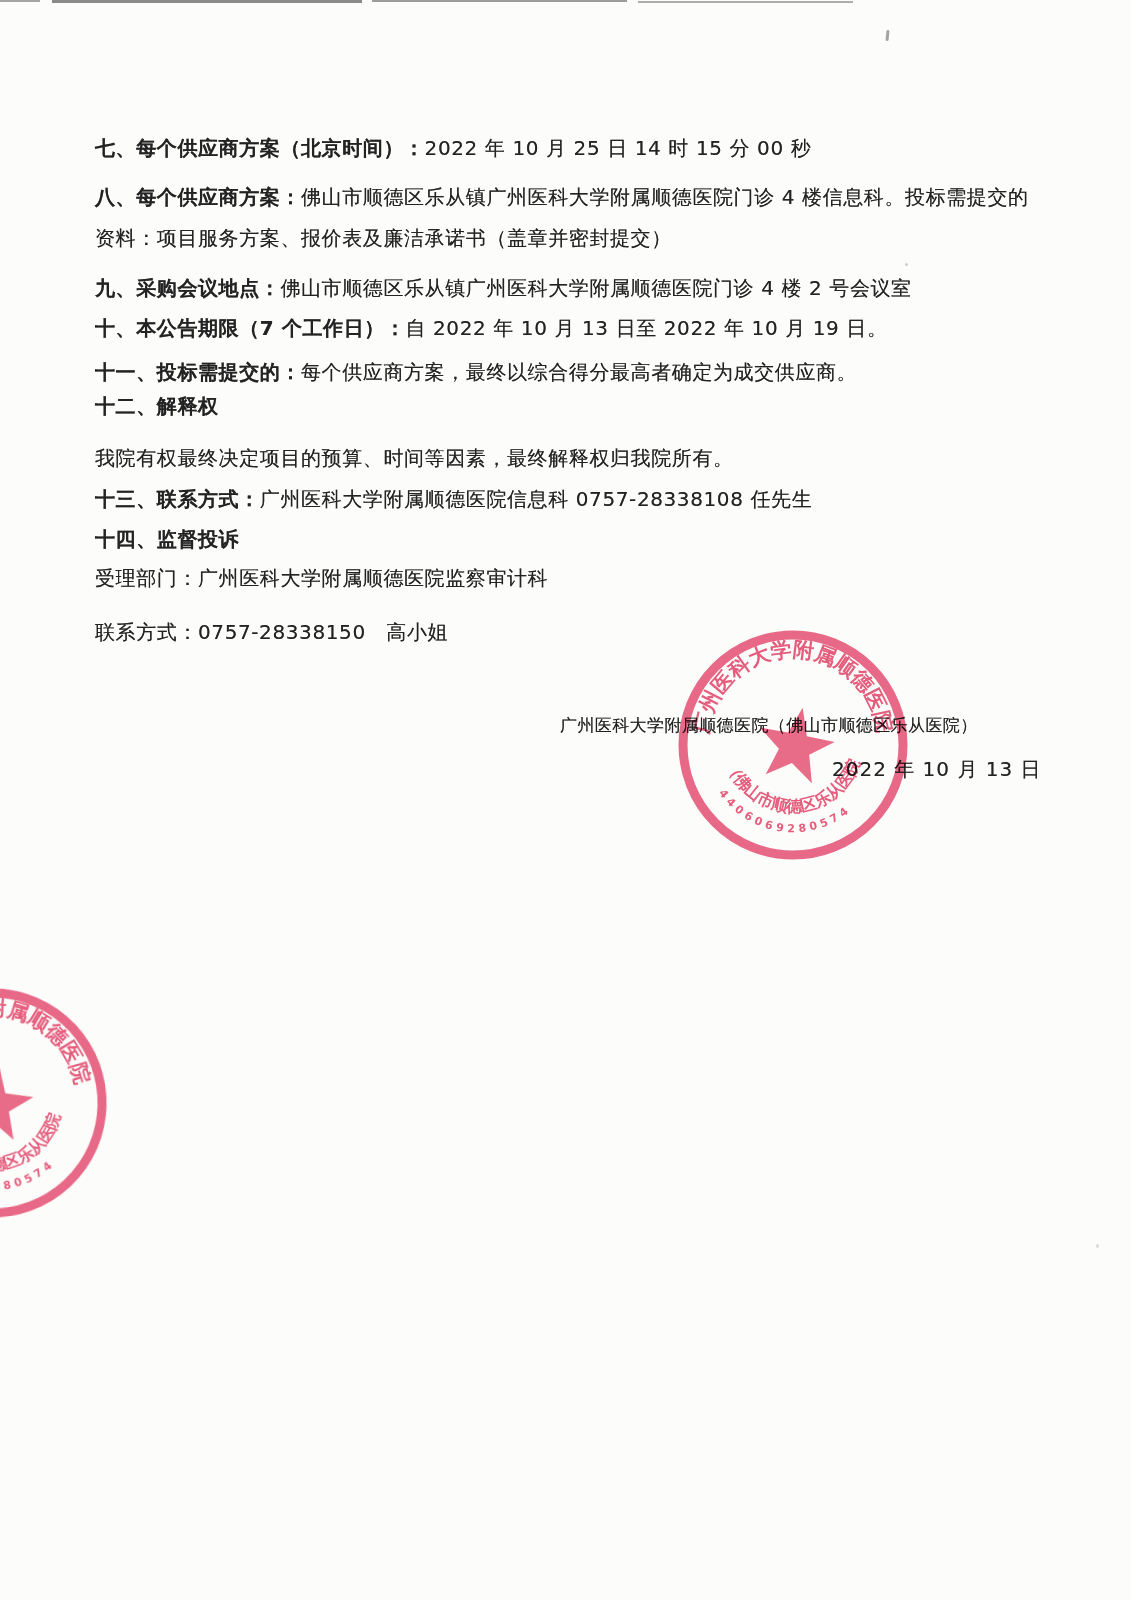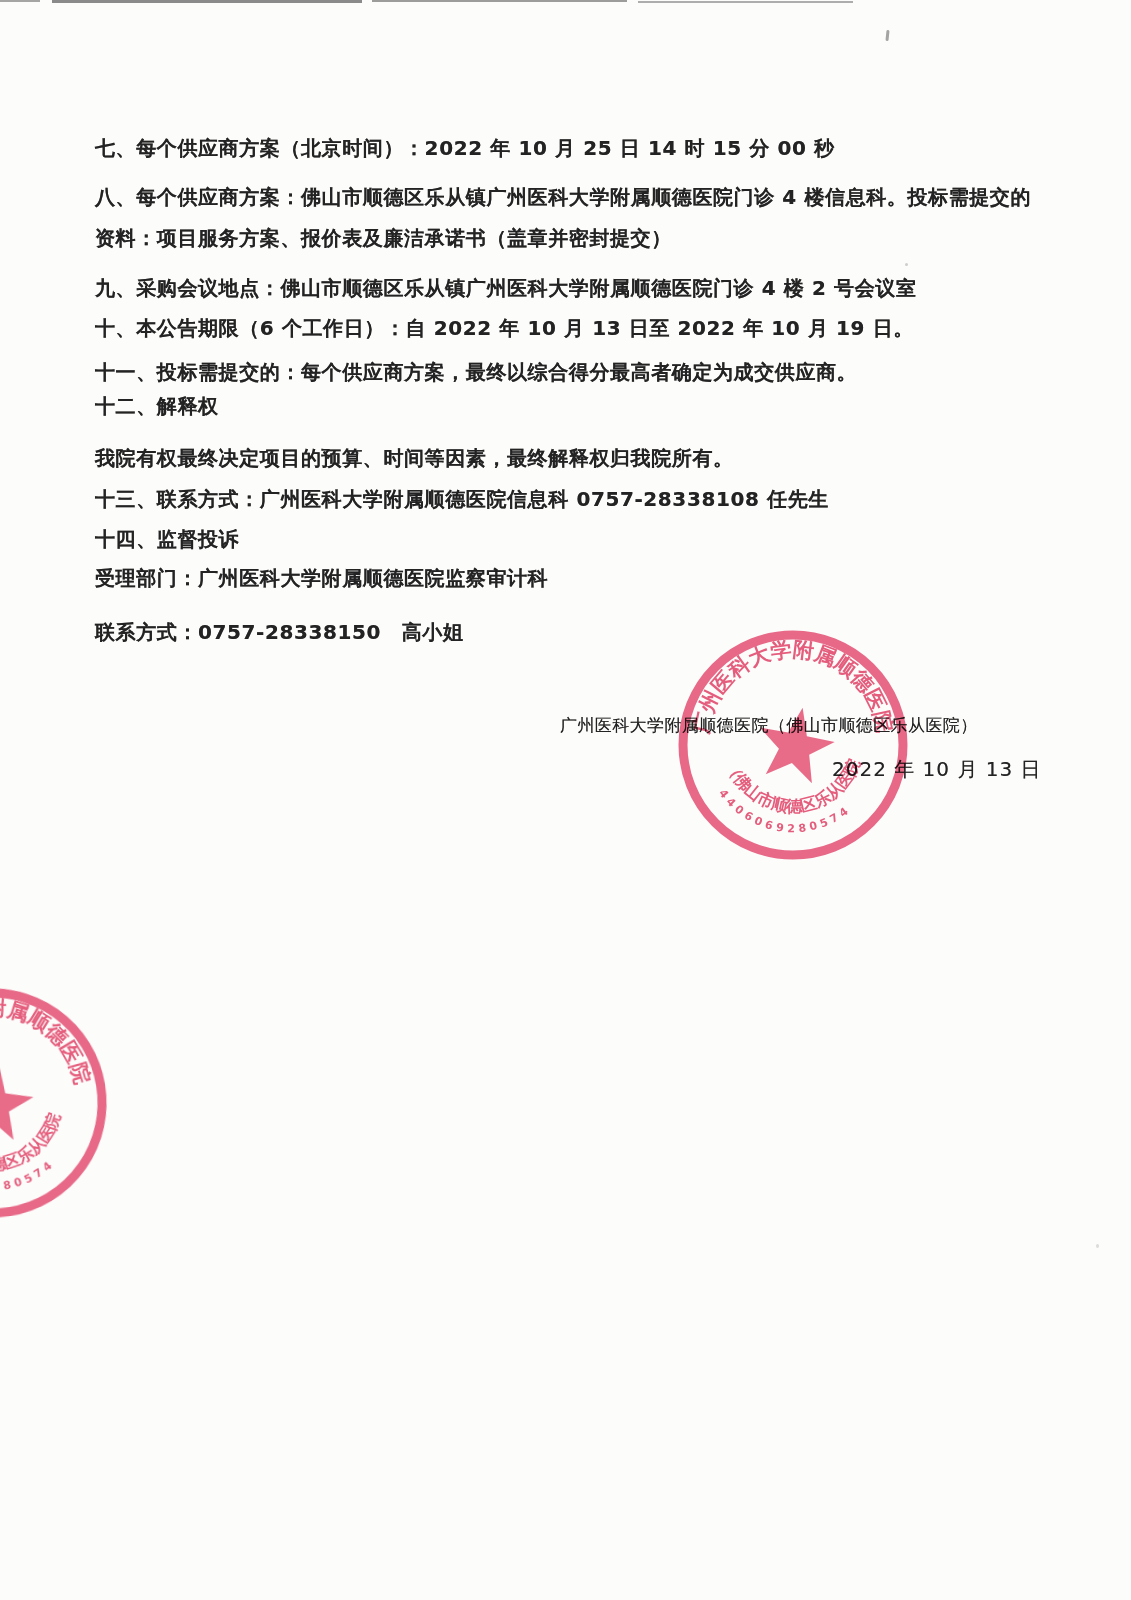--- a/index.html
+++ b/index.html
@@ -8,21 +8,21 @@
     background:#fcfcfb;
     font-family:"DejaVu Sans","Liberation Sans",sans-serif;
     color:#232323;
   }
   .doc-line{
     position:absolute;left:95px;white-space:nowrap;
     font-size:20px;letter-spacing:.6px;line-height:28px;
     text-shadow:0 0 .5px rgba(20,20,20,.55);
   }
   .doc-line .lead{font-weight:700;}
-  .doc-line .rest{font-weight:700;}
+  .doc-line .rest{font-weight:400;}
   .sig-org{
     position:absolute;left:560px;top:714px;white-space:nowrap;
     font-size:17px;letter-spacing:.4px;text-shadow:0 0 .5px rgba(20,20,20,.5);
   }
   .sig-date{
     position:absolute;left:832px;top:756px;white-space:nowrap;
     font-size:20px;letter-spacing:1px;text-shadow:0 0 .5px rgba(20,20,20,.5);text-align:right;
   }
   .seal{
     position:absolute;mix-blend-mode:multiply;opacity:.88;
@@ -49,21 +49,21 @@
 <div class="scan-edge edge-3"></div>
 <div class="scan-edge edge-4"></div>
 <div class="speck-1"></div>
 <div class="speck-2"></div>
 <div class="speck-3"></div>
 
 <div class="doc-line" style="top:134px"><span class="lead">七、每个供应商方案（北京时间）：</span><span class="rest">2022 年 10 月 25 日 14 时 15 分 00 秒</span></div>
 <div class="doc-line" style="top:183px"><span class="lead">八、每个供应商方案：</span><span class="rest">佛山市顺德区乐从镇广州医科大学附属顺德医院门诊 4 楼信息科。投标需提交的</span></div>
 <div class="doc-line" style="top:224px"><span class="rest">资料：项目服务方案、报价表及廉洁承诺书（盖章并密封提交）</span></div>
 <div class="doc-line" style="top:274px"><span class="lead">九、采购会议地点：</span><span class="rest">佛山市顺德区乐从镇广州医科大学附属顺德医院门诊 4 楼 2 号会议室</span></div>
-<div class="doc-line" style="top:314px"><span class="lead">十、本公告期限（6 个工作日）：</span><span class="rest">自 2022 年 10 月 13 日至 2022 年 10 月 19 日。</span></div>
+<div class="doc-line" style="top:314px"><span class="lead">十、本公告期限（7 个工作日）：</span><span class="rest">自 2022 年 10 月 13 日至 2022 年 10 月 19 日。</span></div>
 <div class="doc-line" style="top:358px"><span class="lead">十一、投标需提交的：</span><span class="rest">每个供应商方案，最终以综合得分最高者确定为成交供应商。</span></div>
 <div class="doc-line" style="top:392px"><span class="lead">十二、解释权</span></div>
 <div class="doc-line" style="top:444px"><span class="rest">我院有权最终决定项目的预算、时间等因素，最终解释权归我院所有。</span></div>
 <div class="doc-line" style="top:485px"><span class="lead">十三、联系方式：</span><span class="rest">广州医科大学附属顺德医院信息科 0757-28338108  任先生</span></div>
 <div class="doc-line" style="top:525px"><span class="lead">十四、监督投诉</span></div>
 <div class="doc-line" style="top:564px"><span class="rest">受理部门：广州医科大学附属顺德医院监察审计科</span></div>
 <div class="doc-line" style="top:618px"><span class="rest">联系方式：0757-28338150　高小姐</span></div>
 
 <div class="sig-org">广州医科大学附属顺德医院（佛山市顺德区乐从医院）</div>
 <div class="sig-date">2022 年 10 月 13 日</div>

